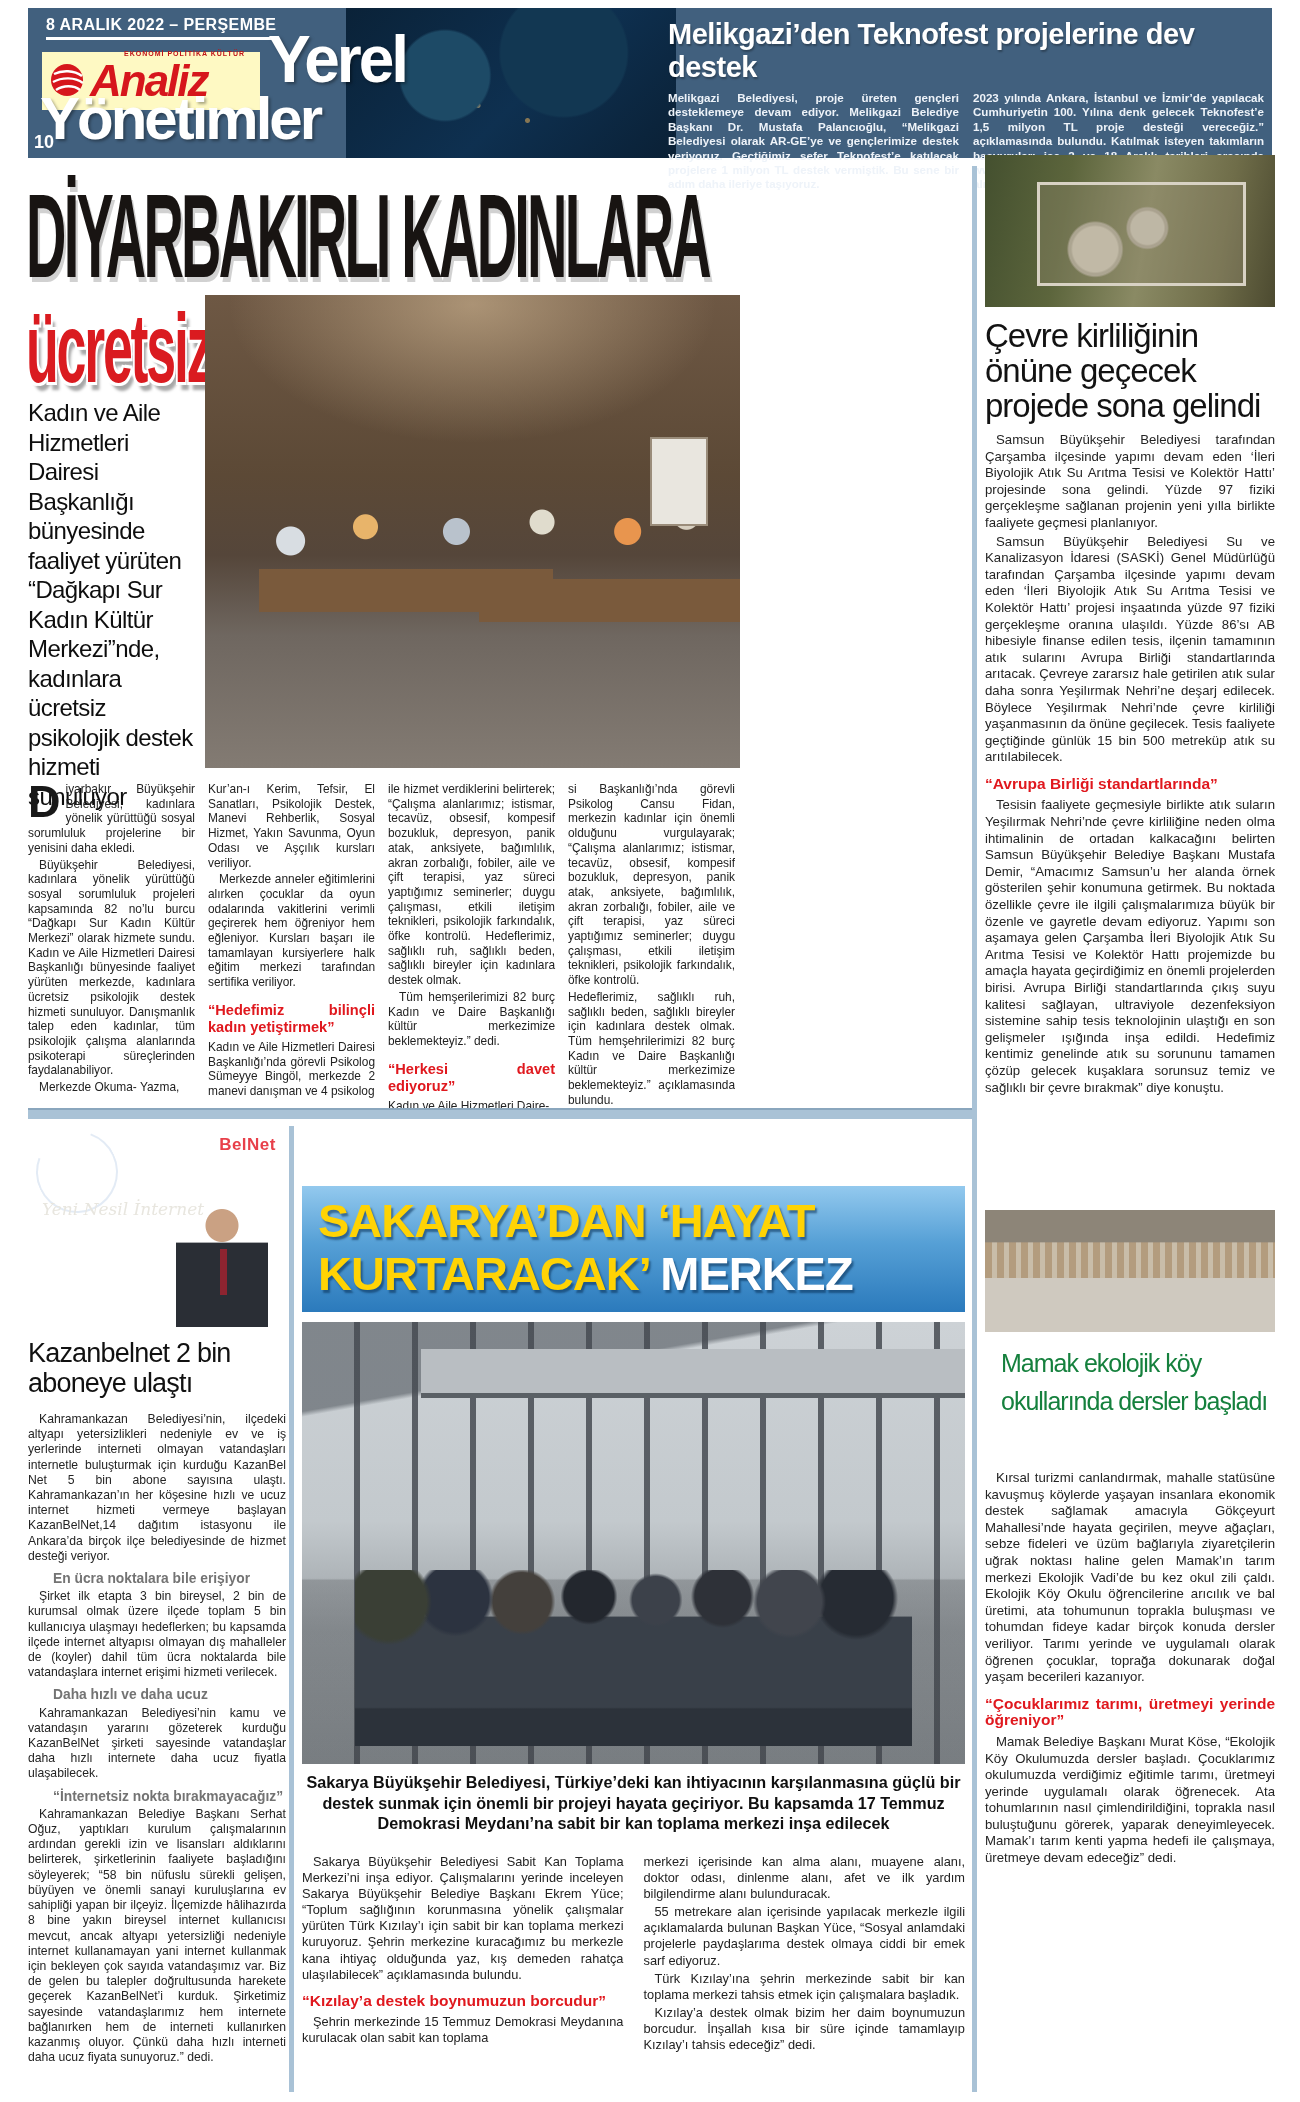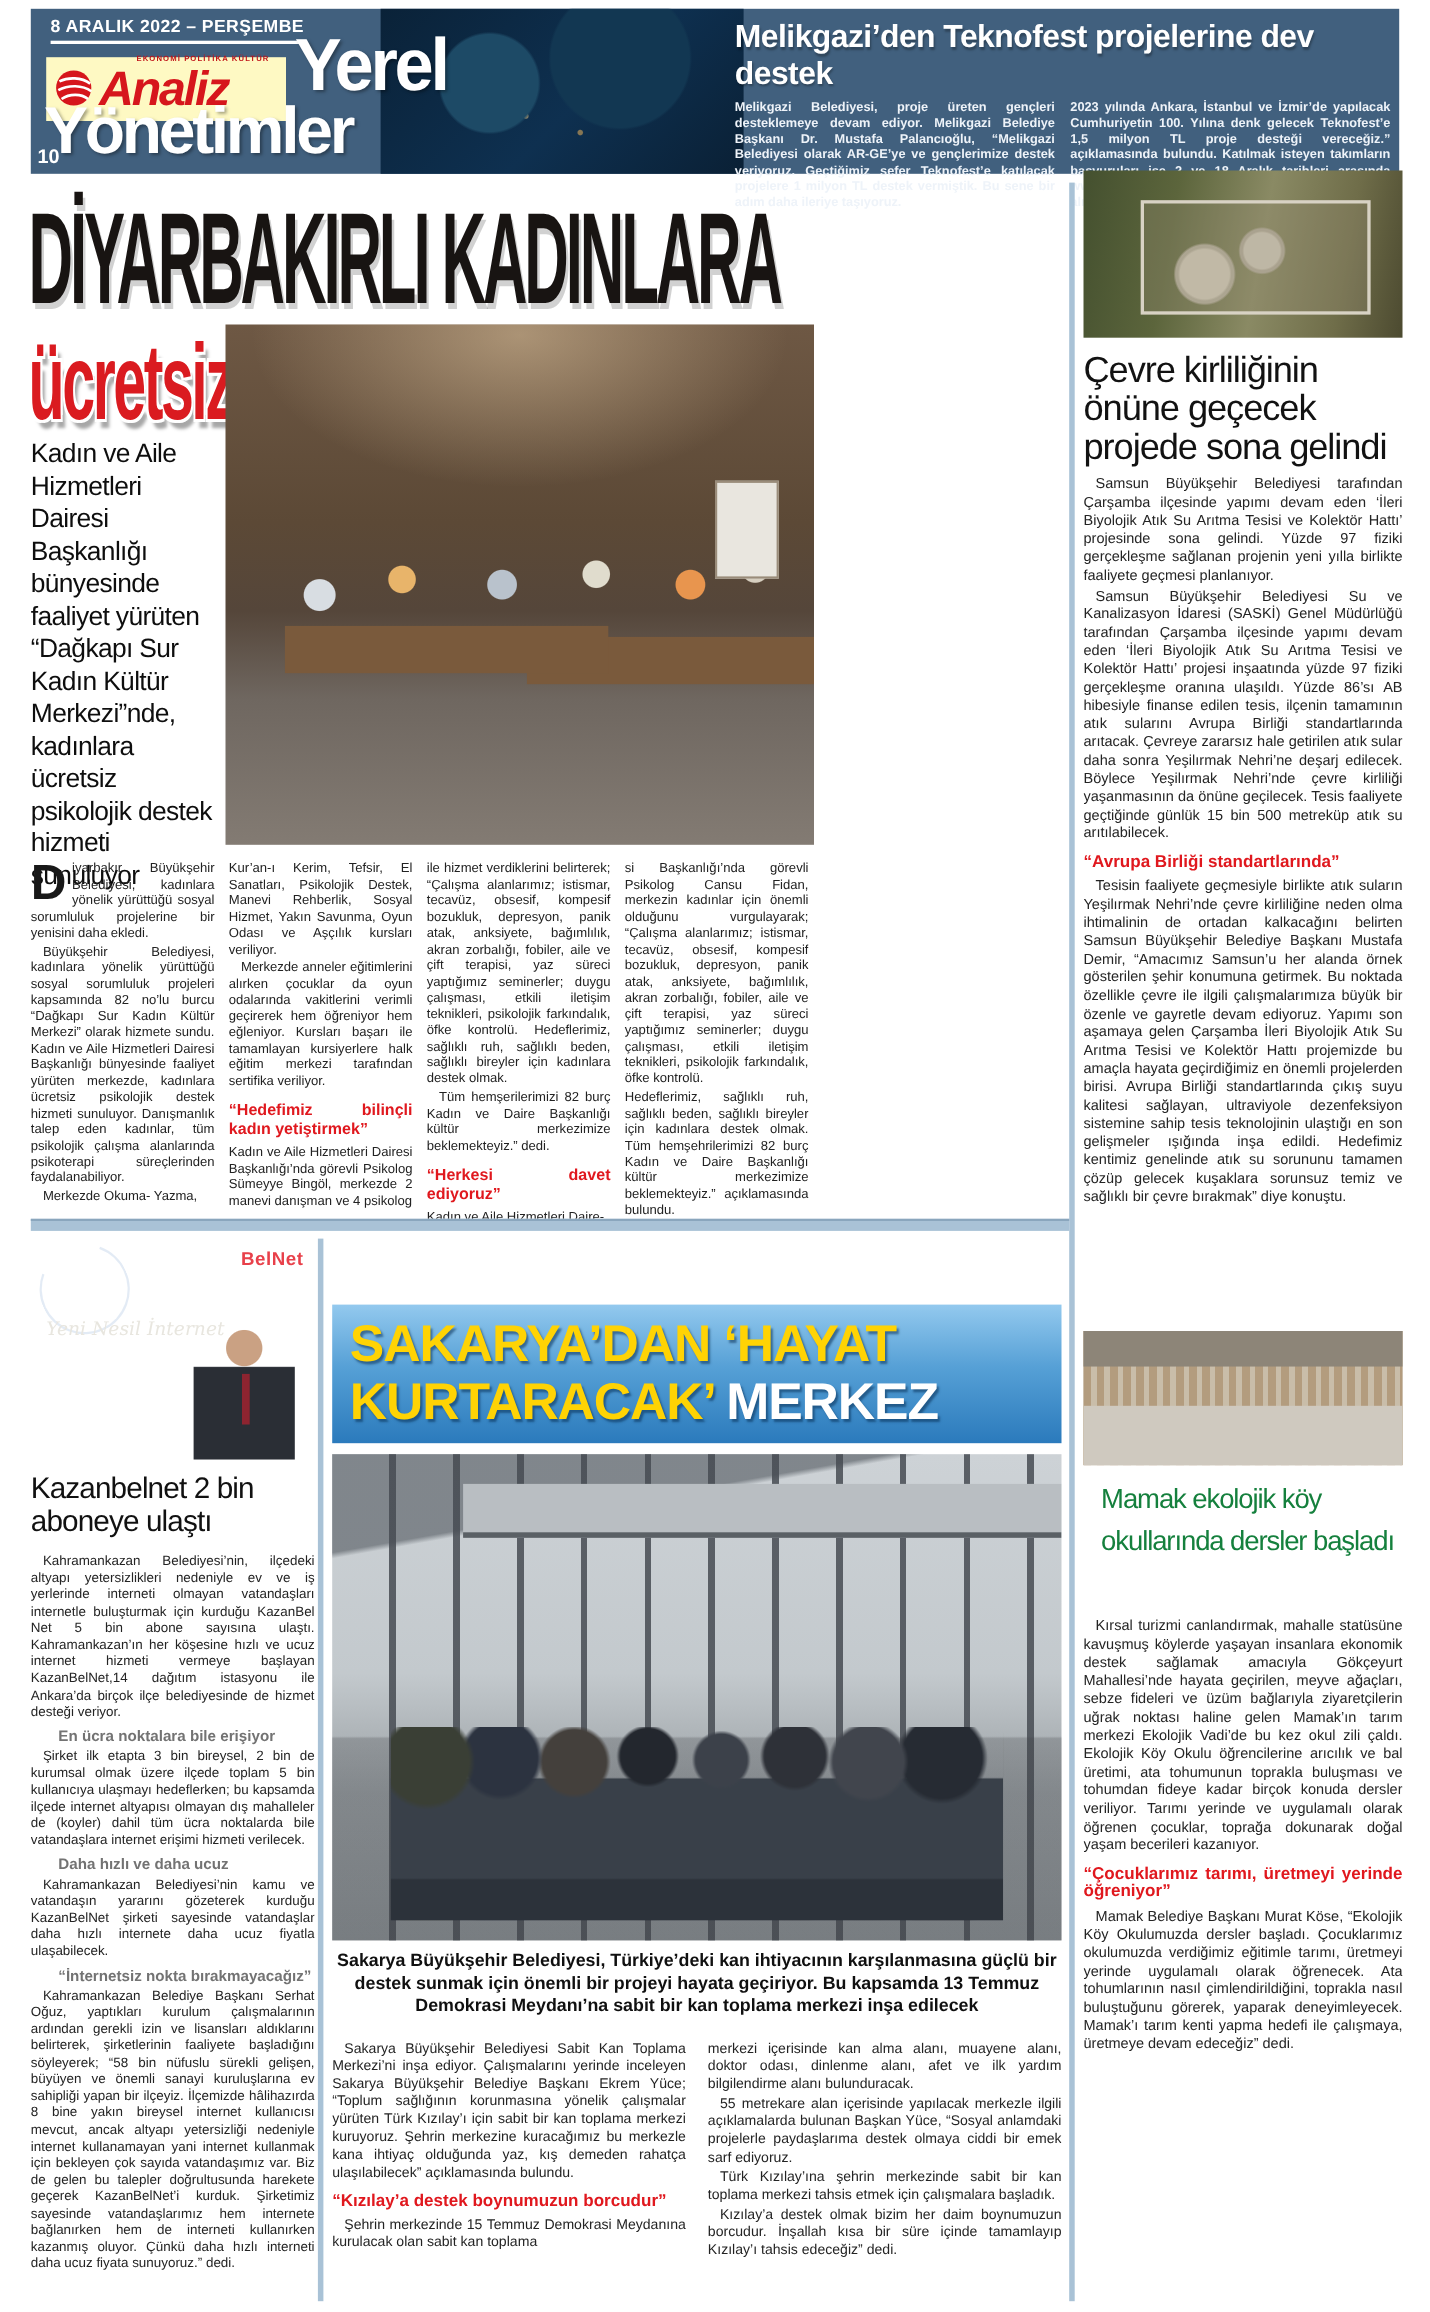--- a/index.html
+++ b/index.html
@@ -226,21 +226,21 @@
     <div class="sak-line sak-yellow">SAKARYA’DAN ‘HAYAT</div>
     <div class="sak-line">
       <span class="sak-yellow">KURTARACAK’</span>
       <span class="sak-white">MERKEZ</span>
     </div>
   </div>
   <div id="sak-photo" class="abs">
     <div class="roof"></div>
     <div class="crowd"></div>
   </div>
-  <div id="sak-caption" class="abs">Sakarya Büyükşehir Belediyesi, Türkiye’deki kan ihtiyacının karşılanmasına güçlü bir destek sunmak için önemli bir projeyi hayata geçiriyor. Bu kapsamda 13 Temmuz Demokrasi Meydanı’na sabit bir kan toplama merkezi inşa edilecek</div>
+  <div id="sak-caption" class="abs">Sakarya Büyükşehir Belediyesi, Türkiye’deki kan ihtiyacının karşılanmasına güçlü bir destek sunmak için önemli bir projeyi hayata geçiriyor. Bu kapsamda 17 Temmuz Demokrasi Meydanı’na sabit bir kan toplama merkezi inşa edilecek</div>
   <div id="sak-cols" class="abs">
     <div class="sak-col just">
       <p class="ind">Sakarya Büyükşehir Belediyesi Sabit Kan Toplama Merkezi’ni inşa ediyor. Çalışmalarını yerinde inceleyen Sakarya Büyükşehir Belediye Başkanı Ekrem Yüce; “Toplum sağlığının korunmasına yönelik çalışmalar yürüten Türk Kızılay’ı için sabit bir kan toplama merkezi kuruyoruz. Şehrin merkezine kuracağımız bu merkezle kana ihtiyaç olduğunda yaz, kış demeden rahatça ulaşılabilecek” açıklamasında bulundu.</p>
       <p class="sec-sub">“Kızılay’a destek boynumuzun borcudur”</p>
       <p class="ind">Şehrin merkezinde 15 Temmuz Demokrasi Meydanına kurulacak olan sabit kan toplama</p>
     </div>
     <div class="sak-col just">
       <p>merkezi içerisinde kan alma alanı, muayene alanı, doktor odası, dinlenme alanı, afet ve ilk yardım bilgilendirme alanı bulunduracak.</p>
       <p class="ind">55 metrekare alan içerisinde yapılacak merkezle ilgili açıklamalarda bulunan Başkan Yüce, “Sosyal anlamdaki projelerle paydaşlarıma destek olmaya ciddi bir emek sarf ediyoruz.</p>
       <p class="ind">Türk Kızılay’ına şehrin merkezinde sabit bir kan toplama merkezi tahsis etmek için çalışmalara başladık.</p>

